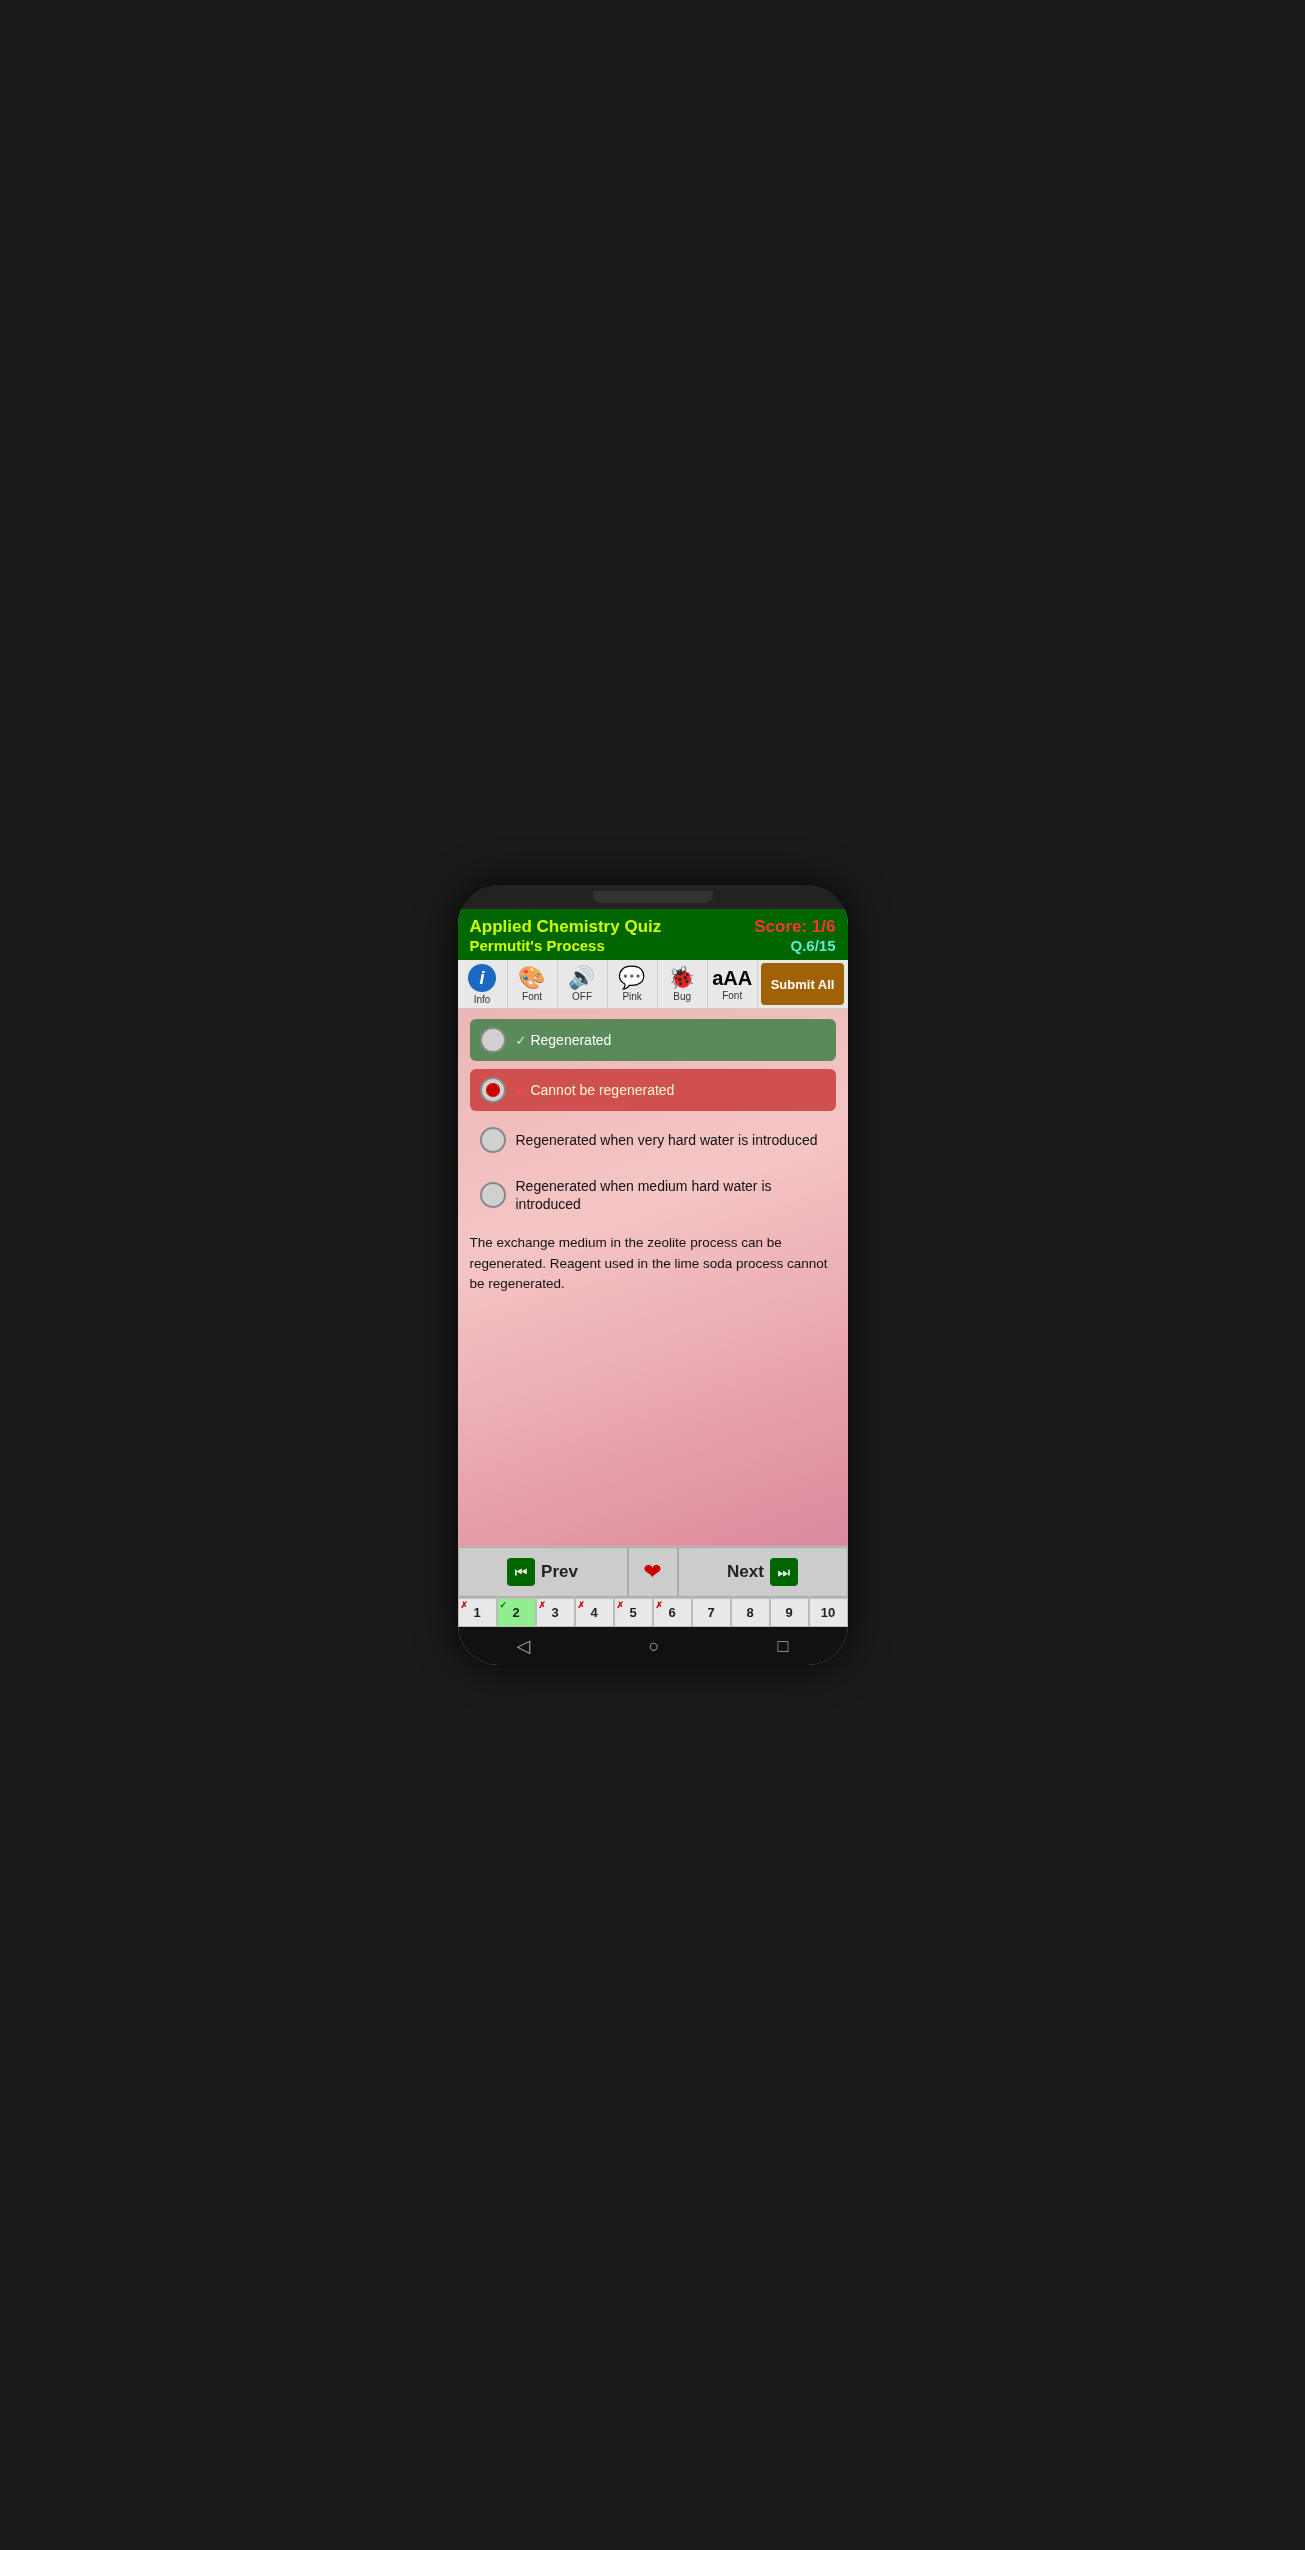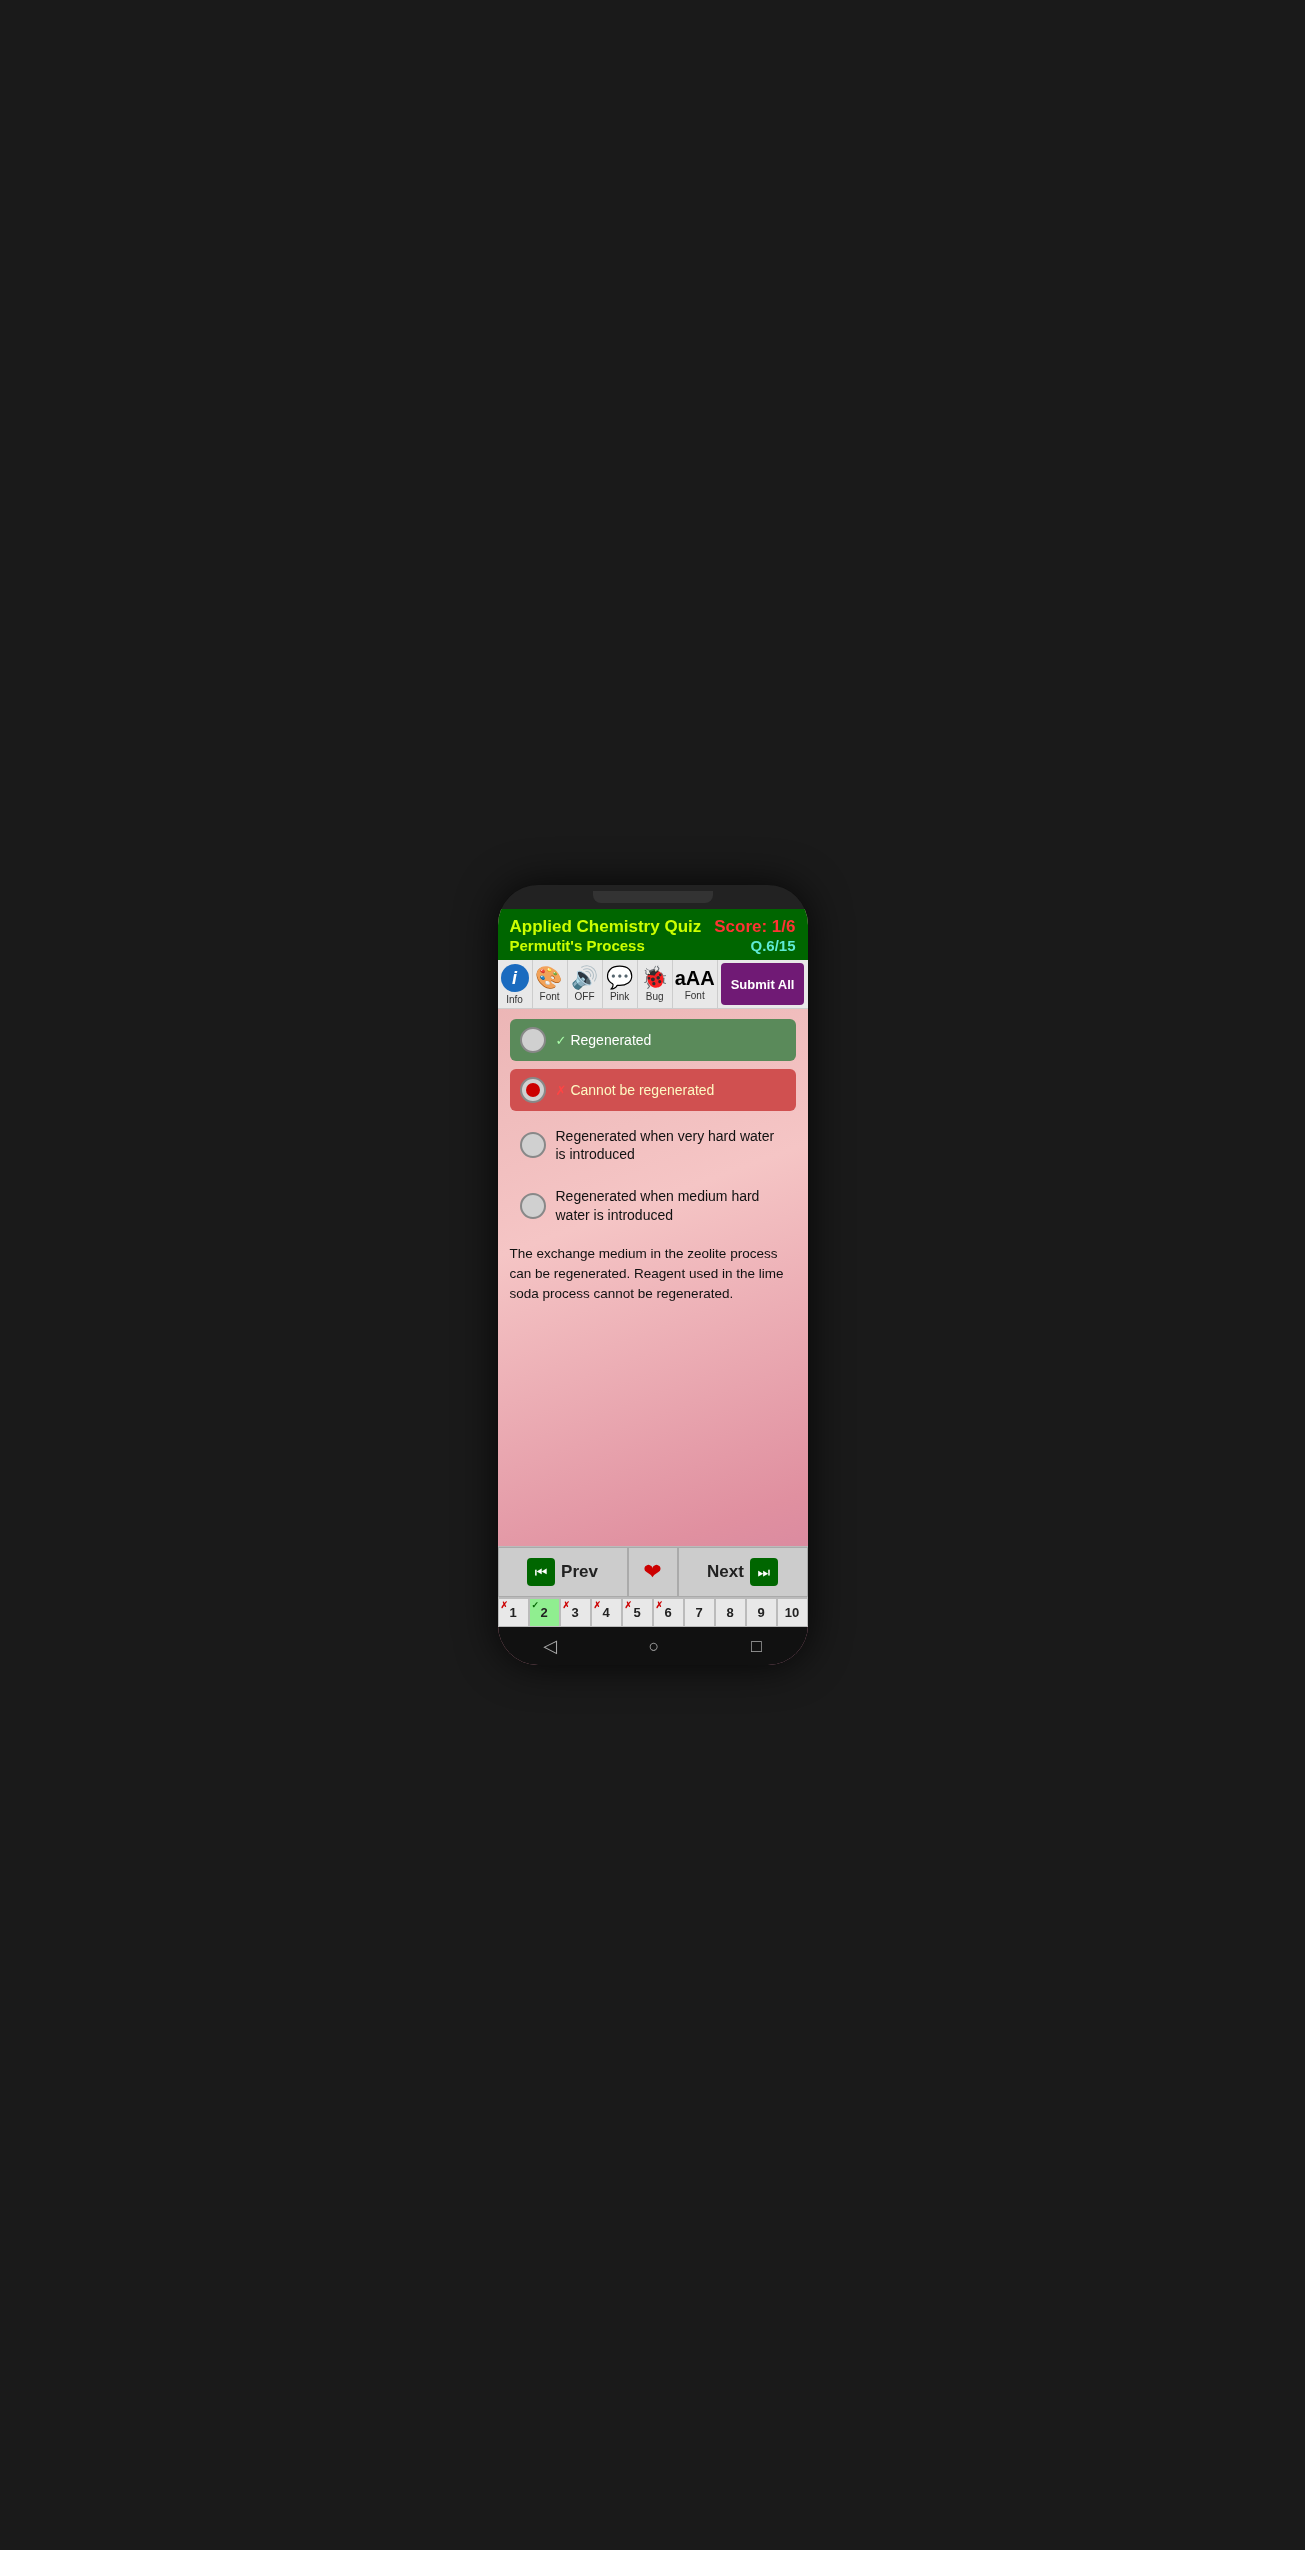--- a/index.html
+++ b/index.html
@@ -5,21 +5,21 @@
     * { box-sizing: border-box; margin: 0; padding: 0; }
     body {
       background: #1a1a1a;
       display: flex;
       justify-content: center;
       align-items: center;
       min-height: 100vh;
       font-family: Arial, sans-serif;
     }
     .phone-frame {
-      width: 310px;
+      width: 390px;
       height: 780px;
       background: #111;
       border-radius: 40px;
       overflow: hidden;
       position: relative;
       box-shadow: 0 0 40px rgba(0,0,0,0.8);
     }
     .status-bar {
       height: 24px;
       background: #222;
@@ -86,21 +86,21 @@
       display: flex;
       flex-direction: column;
       align-items: center;
       justify-content: center;
       padding: 4px 2px 3px;
       border-right: 1px solid #ccc;
       cursor: pointer;
     }
     .tool-item:last-child {
       border-right: none;
-      background: #701a75;
+      background: #a16207;
       border-radius: 4px;
       margin: 3px;
       flex: none;
       padding: 4px 10px;
     }
     .tool-icon {
       font-size: 22px;
       line-height: 1;
     }
     .tool-label {

